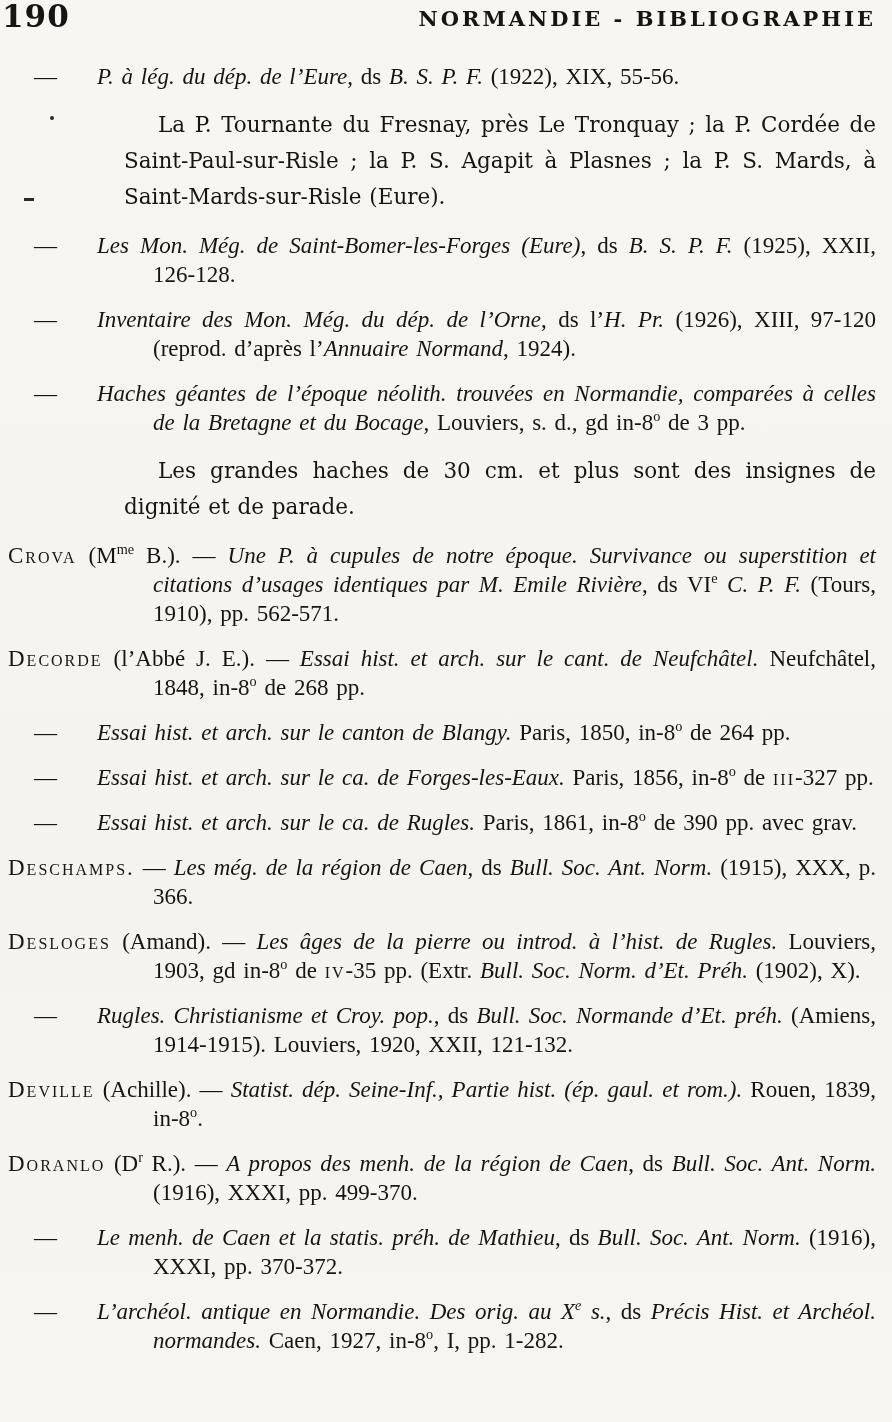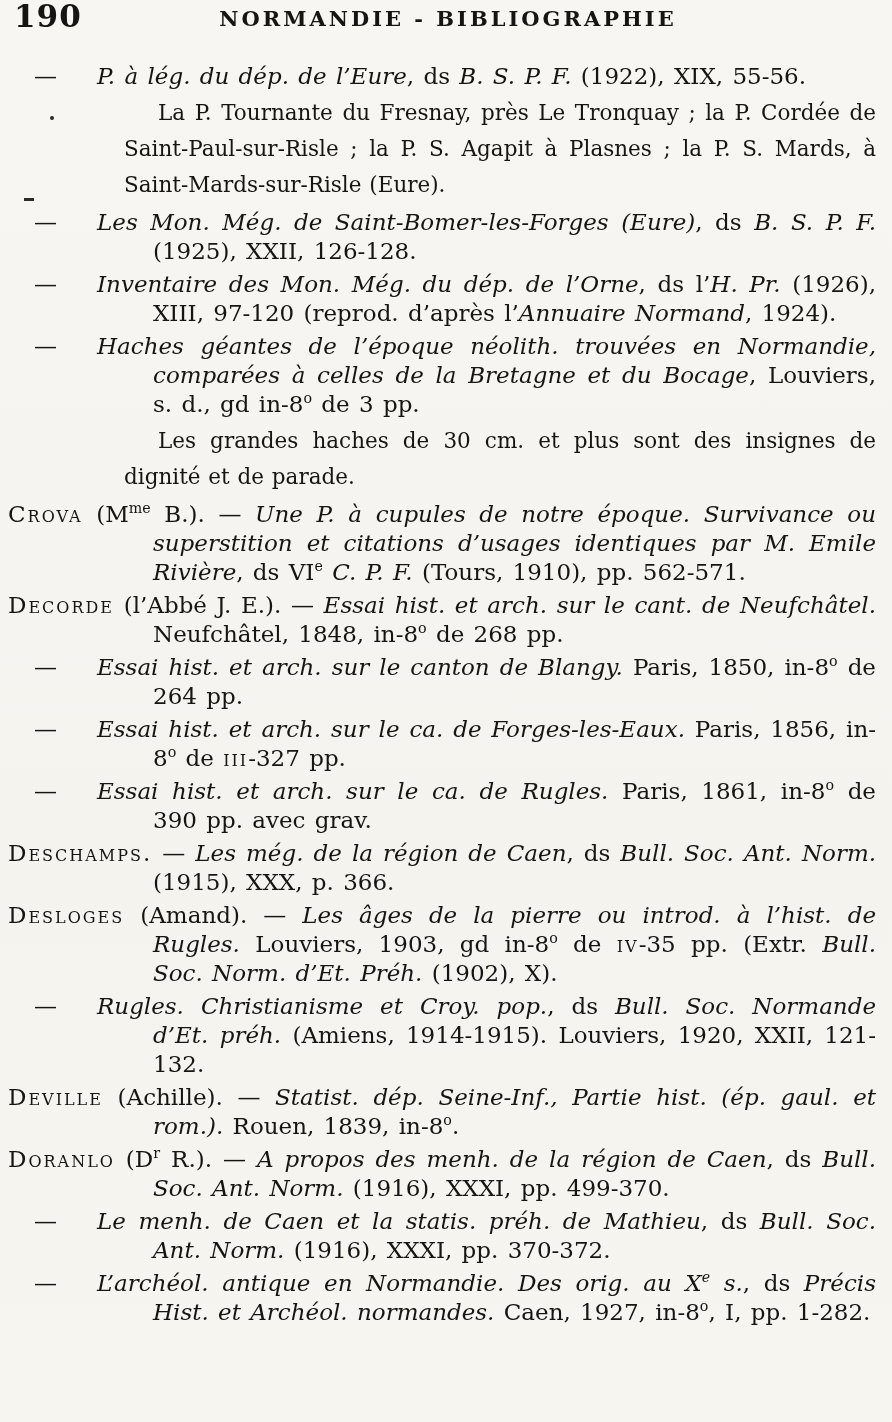--- a/index.html
+++ b/index.html
@@ -13,48 +13,48 @@
   .page {
     position: relative;
     width: 892px; height: 1422px;
     padding: 6px 16px 0 8px;
     box-sizing: border-box;
     background: linear-gradient(180deg, #f7f6f2 0%, #f4f3ee 60%, #f6f5f0 100%);
   }
   .page-head {
     position: relative;
     height: 40px;
-    margin-left: 12px;
   }
   .page-number {
     position: absolute;
     left: -6px; top: -8px;
     font-size: 31px;
     font-weight: bold;
     letter-spacing: 1px;
   }
   .running-title {
     position: absolute;
     left: 0; right: 0; top: 0;
-    text-align: center;
+    text-align: right;
     font-weight: bold;
     font-size: 21px;
     letter-spacing: 3px;
   }
   .entries {
     margin-top: 16px;
   }
   p.entry {
-    margin: 4px 0;
+    margin: 16px 0;
     padding-left: 145px;
     text-indent: -145px;
     font-size: 23px;
     line-height: 29px;
     text-align: justify;
     word-spacing: 2px;
+    font-family: Liberation Serif, serif;
   }
   .lead-dash {
     margin-left: 26px;
     margin-right: 40px;
   }
   .it { font-style: italic; }
   .sc { font-variant: small-caps; letter-spacing: 2px; }
   .sup {
     font-size: 0.62em;
     vertical-align: super;

